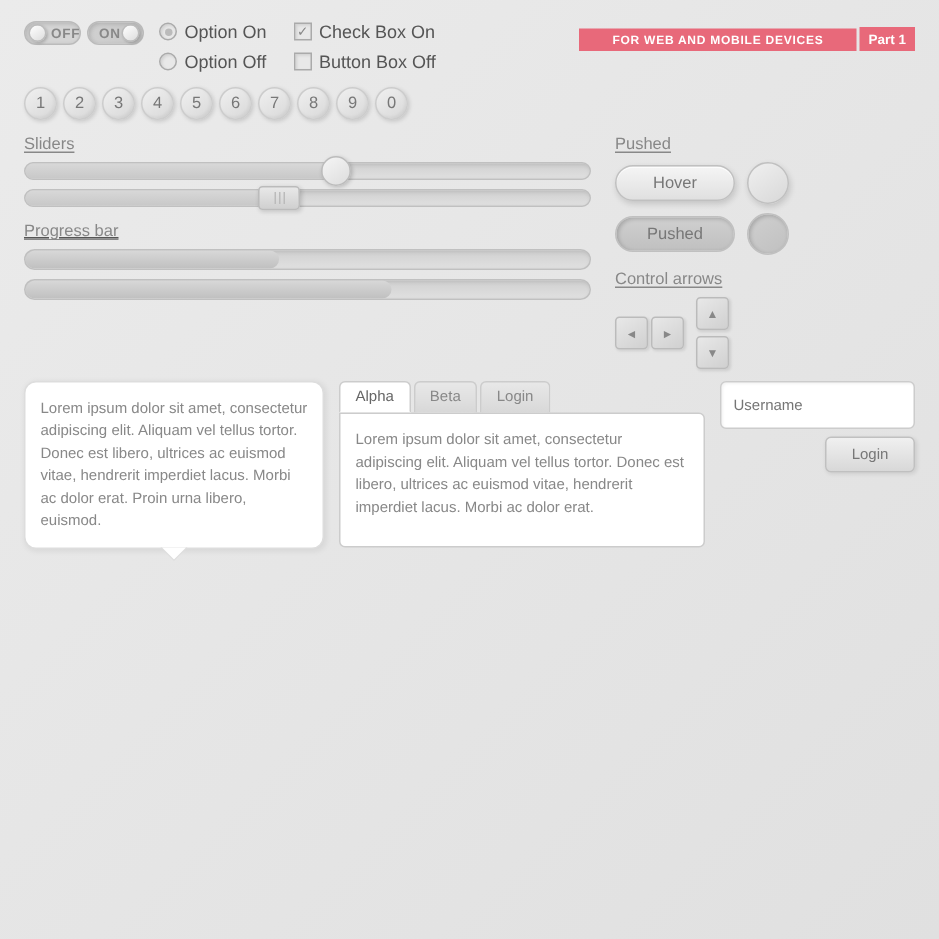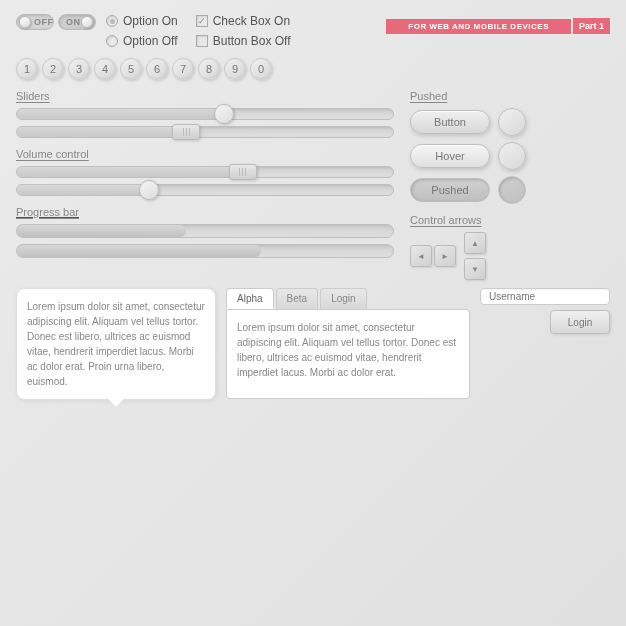--- a/index.html
+++ b/index.html
@@ -502,21 +502,21 @@
     .login-form {
       display: flex;
       flex-direction: column;
       gap: 5px;
       width: 130px;
       flex-shrink: 0;
     }
 
     .login-input {
       width: 100%;
-      height: 17px;
+      height: 32px;
       border: 1px solid #ccc;
       border-radius: 4px;
       padding: 0 8px;
       font-size: 10px;
       color: #aaa;
       background: white;
       box-shadow: inset 1px 1px 2px rgba(0,0,0,0.05);
     }
 
     .login-btn {
@@ -629,57 +629,36 @@
         <div class="slider-track">
           <div class="slider-fill" style="width:45%;"></div>
           <div class="slider-handle-rect" style="left:calc(45% - 14px);">
             <div class="grip-line"></div>
             <div class="grip-line"></div>
             <div class="grip-line"></div>
           </div>
         </div>
       </div>
 
-      <div class="volume-section">
-        <div class="section-label">Volume control</div>
-        <div class="slider-track">
-          <div class="slider-fill" style="width:60%;"></div>
-          <div class="slider-handle-rect" style="left:calc(60% - 14px);">
-            <div class="grip-line"></div>
-            <div class="grip-line"></div>
-            <div class="grip-line"></div>
-          </div>
-        </div>
-        <div class="slider-track">
-          <div class="slider-fill" style="width:35%;"></div>
-          <div class="slider-handle" style="left:calc(35% - 10px);"></div>
-        </div>
-      </div>
 
       <div class="progress-section">
         <div class="section-label">Progress bar</div>
         <div class="progress-track">
           <div class="progress-fill" style="width:45%;"></div>
         </div>
         <div class="progress-track">
           <div class="progress-fill" style="width:65%;"></div>
         </div>
       </div>
     </div>
 
     <div class="right-col">
 
       <div class="buttons-section">
         <div class="section-label">Pushed</div>
-        <div class="button-row">
-          <div class="ui-button">
-            <span>Button</span>
-          </div>
-          <div class="round-btn"></div>
-        </div>
         <div class="button-row">
           <div class="ui-button hover">
             <span>Hover</span>
           </div>
           <div class="round-btn"></div>
         </div>
         <div class="button-row">
           <div class="ui-button pushed">
             <span>Pushed</span>
           </div>

